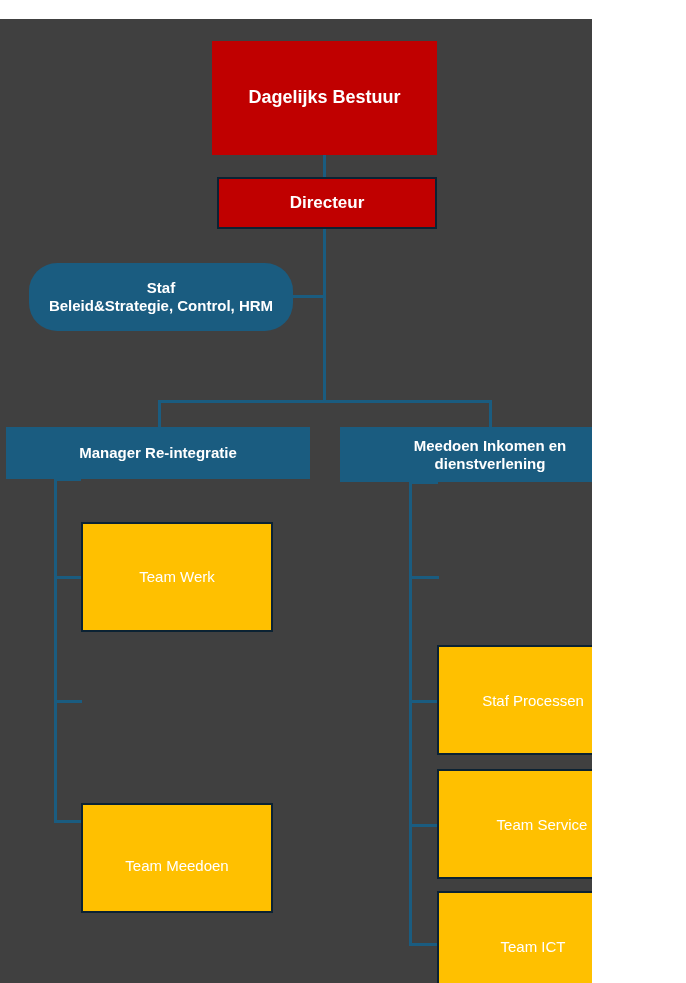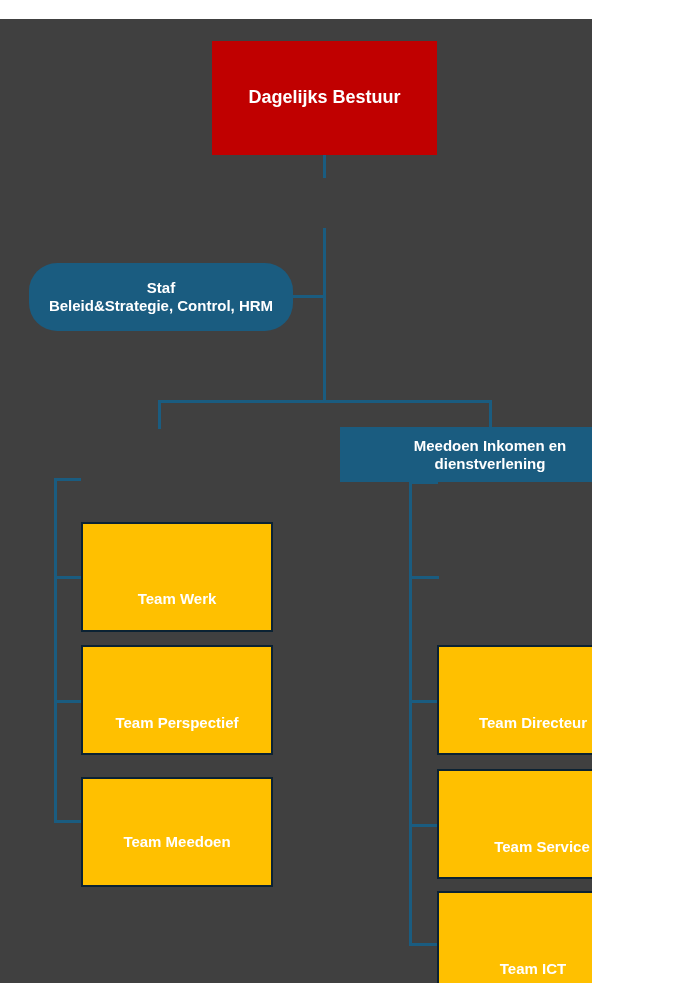--- a/index.html
+++ b/index.html
@@ -41,22 +41,21 @@
   
   .node.teal {
     background: #1A5C80;
     border: 0;
     font-weight: bold;
   }
   
   .node.yellow {
     background: #FFC000;
     border: 2px solid #0B2233;
-    font-weight: bold;
-    align-items: center;
+    font-weight: normal;
   }
   
   .vcenter {
     display: flex;
     align-items: center;
     justify-content: center;
   }
   .vtop {
     display: flex;
     align-items: flex-start;
@@ -95,47 +94,50 @@
   <div class="connector" style="left:409px; top:462px; width:29px; height:3px;"></div>
   <div class="connector" style="left:409px; top:557px; width:30px; height:3px;"></div>
   <div class="connector" style="left:409px; top:681px; width:30px; height:3px;"></div>
   <div class="connector" style="left:409px; top:805px; width:30px; height:3px;"></div>
   <div class="connector" style="left:409px; top:924px; width:30px; height:3px;"></div>
 
   <div class="node red vcenter" style="left:212px; top:22px; width:225px; height:114px; font-size:18px;">
     <span class="node-label">Dagelijks Bestuur</span>
   </div>
 
+  <div class="node red bordered vcenter" style="left:217px; top:158px; width:220px; height:52px; font-size:17px;">
+    <span class="node-label">Directeur</span>
+  </div>
 
   <div class="node teal vcenter" style="left:29px; top:244px; width:264px; height:68px; font-size:15px;border-radius:28px;">
     <span class="node-label">Staf
 Beleid&amp;Strategie, Control, HRM</span>
   </div>
 
+  <div class="node teal vcenter" style="left:6px; top:408px; width:304px; height:52px; font-size:15px;">
+    <span class="node-label">Manager Re-integratie</span>
+  </div>
 
   <div class="node teal vcenter" style="left:340px; top:408px; width:300px; height:55px; font-size:15px;">
     <span class="node-label">Meedoen Inkomen en
 dienstverlening</span>
   </div>
 
   <div class="node yellow vtop" style="left:81px; top:503px; width:192px; height:110px; font-size:15px; padding-top:44px;">
     <span class="node-label">Team Werk</span>
   </div>
 
-  <div class="node yellow vtop" style="left:81px; top:626px; width:192px; height:110px; font-size:15px; padding-top:45px;">
-    <span class="node-label">Team Perspectief</span>
-  </div>
 
-  <div class="node yellow vtop" style="left:81px; top:758px; width:192px; height:110px; font-size:15px; padding-top:19px;">
+  <div class="node yellow vtop" style="left:81px; top:784px; width:192px; height:110px; font-size:15px; padding-top:52px;">
     <span class="node-label">Team Meedoen</span>
   </div>
 
 
   <div class="node yellow vtop" style="left:437px; top:626px; width:192px; height:110px; font-size:15px; padding-top:45px;">
-    <span class="node-label">Team Directeur</span>
+    <span class="node-label">Staf Processen</span>
   </div>
 
   <div class="node yellow vtop" style="left:437px; top:750px; width:192px; height:110px; font-size:15px; padding-top:45px;padding-left:18px;">
     <span class="node-label">Team Service</span>
   </div>
 
   <div class="node yellow vtop" style="left:437px; top:872px; width:192px; height:110px; font-size:15px; padding-top:45px;">
     <span class="node-label">Team ICT</span>
   </div>
 

